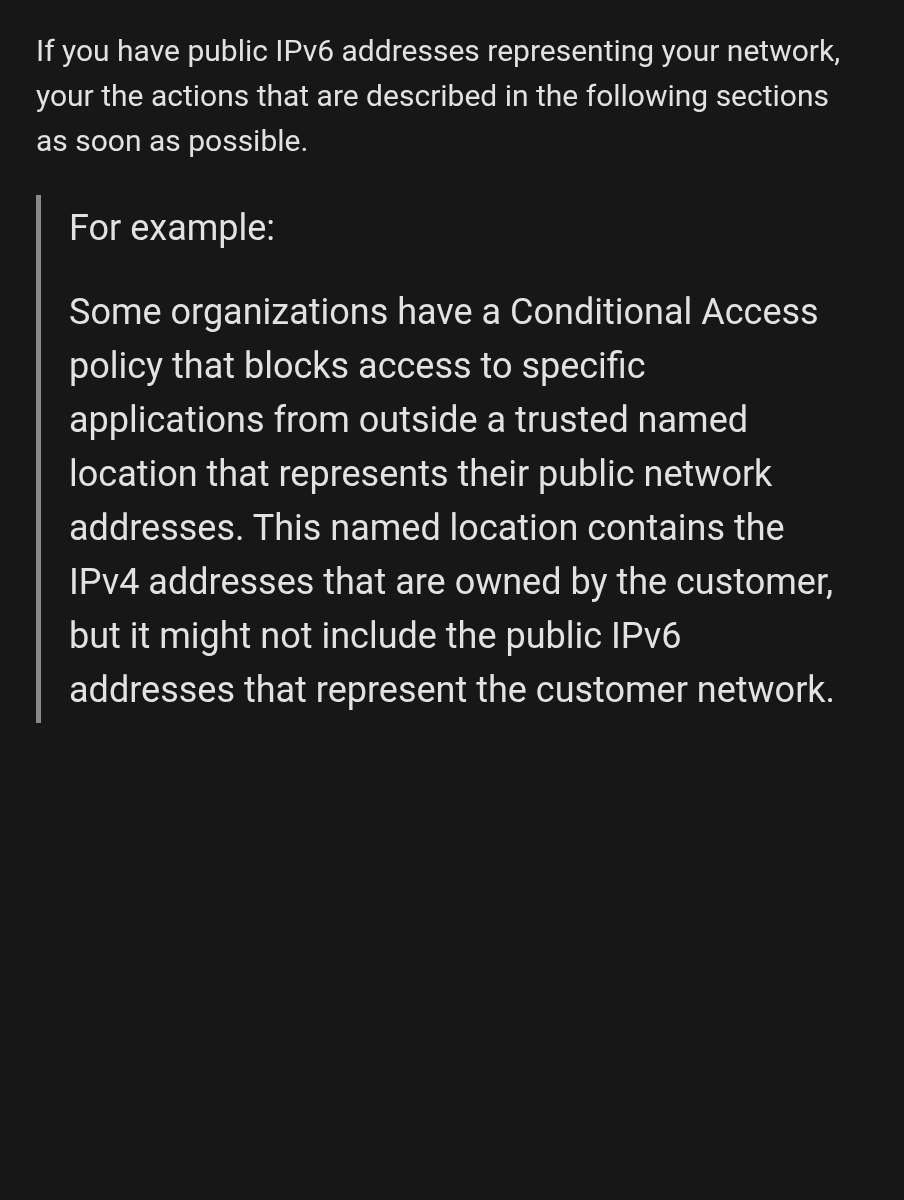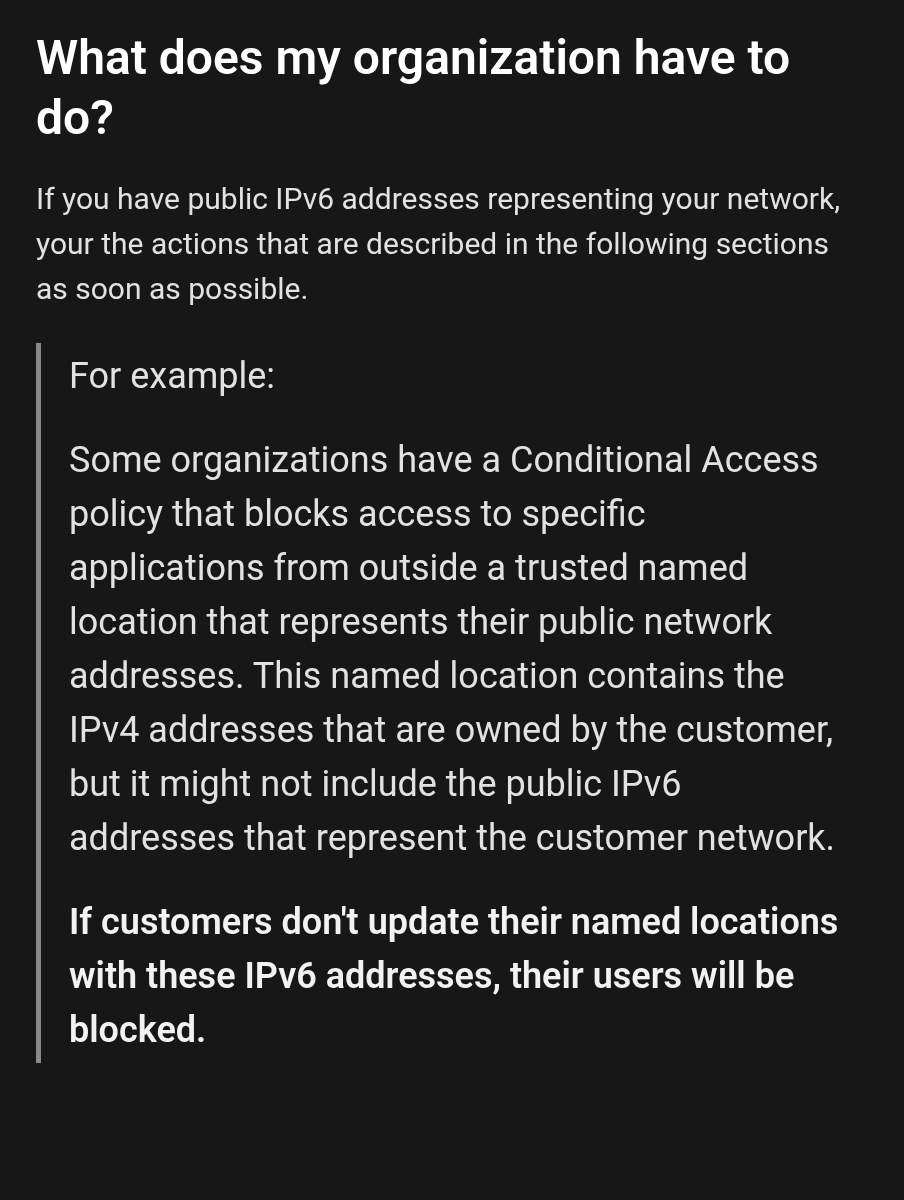--- a/index.html
+++ b/index.html
@@ -46,22 +46,20 @@
   }
   blockquote.example p.bold {
     font-weight: 600;
     color: #f2f2f2;
   }
 </style>
 </head>
 <body>
 
 <div class="page">
-  <h2 class="section-heading">What does my organization have to do?</h2>
 
   <p class="body-text">If you have public IPv6 addresses representing your network, your the actions that are described in the following sections as soon as possible.</p>
 
   <blockquote class="example">
     <p>For example:</p>
     <p>Some organizations have a Conditional Access policy that blocks access to specific applications from outside a trusted named location that represents their public network addresses. This named location contains the IPv4 addresses that are owned by the customer, but it might not include the public IPv6 addresses that represent the customer network.</p>
-    <p class="bold">If customers don't update their named locations with these IPv6 addresses, their users will be blocked.</p>
   </blockquote>
 </div>
 
 </body></html>

